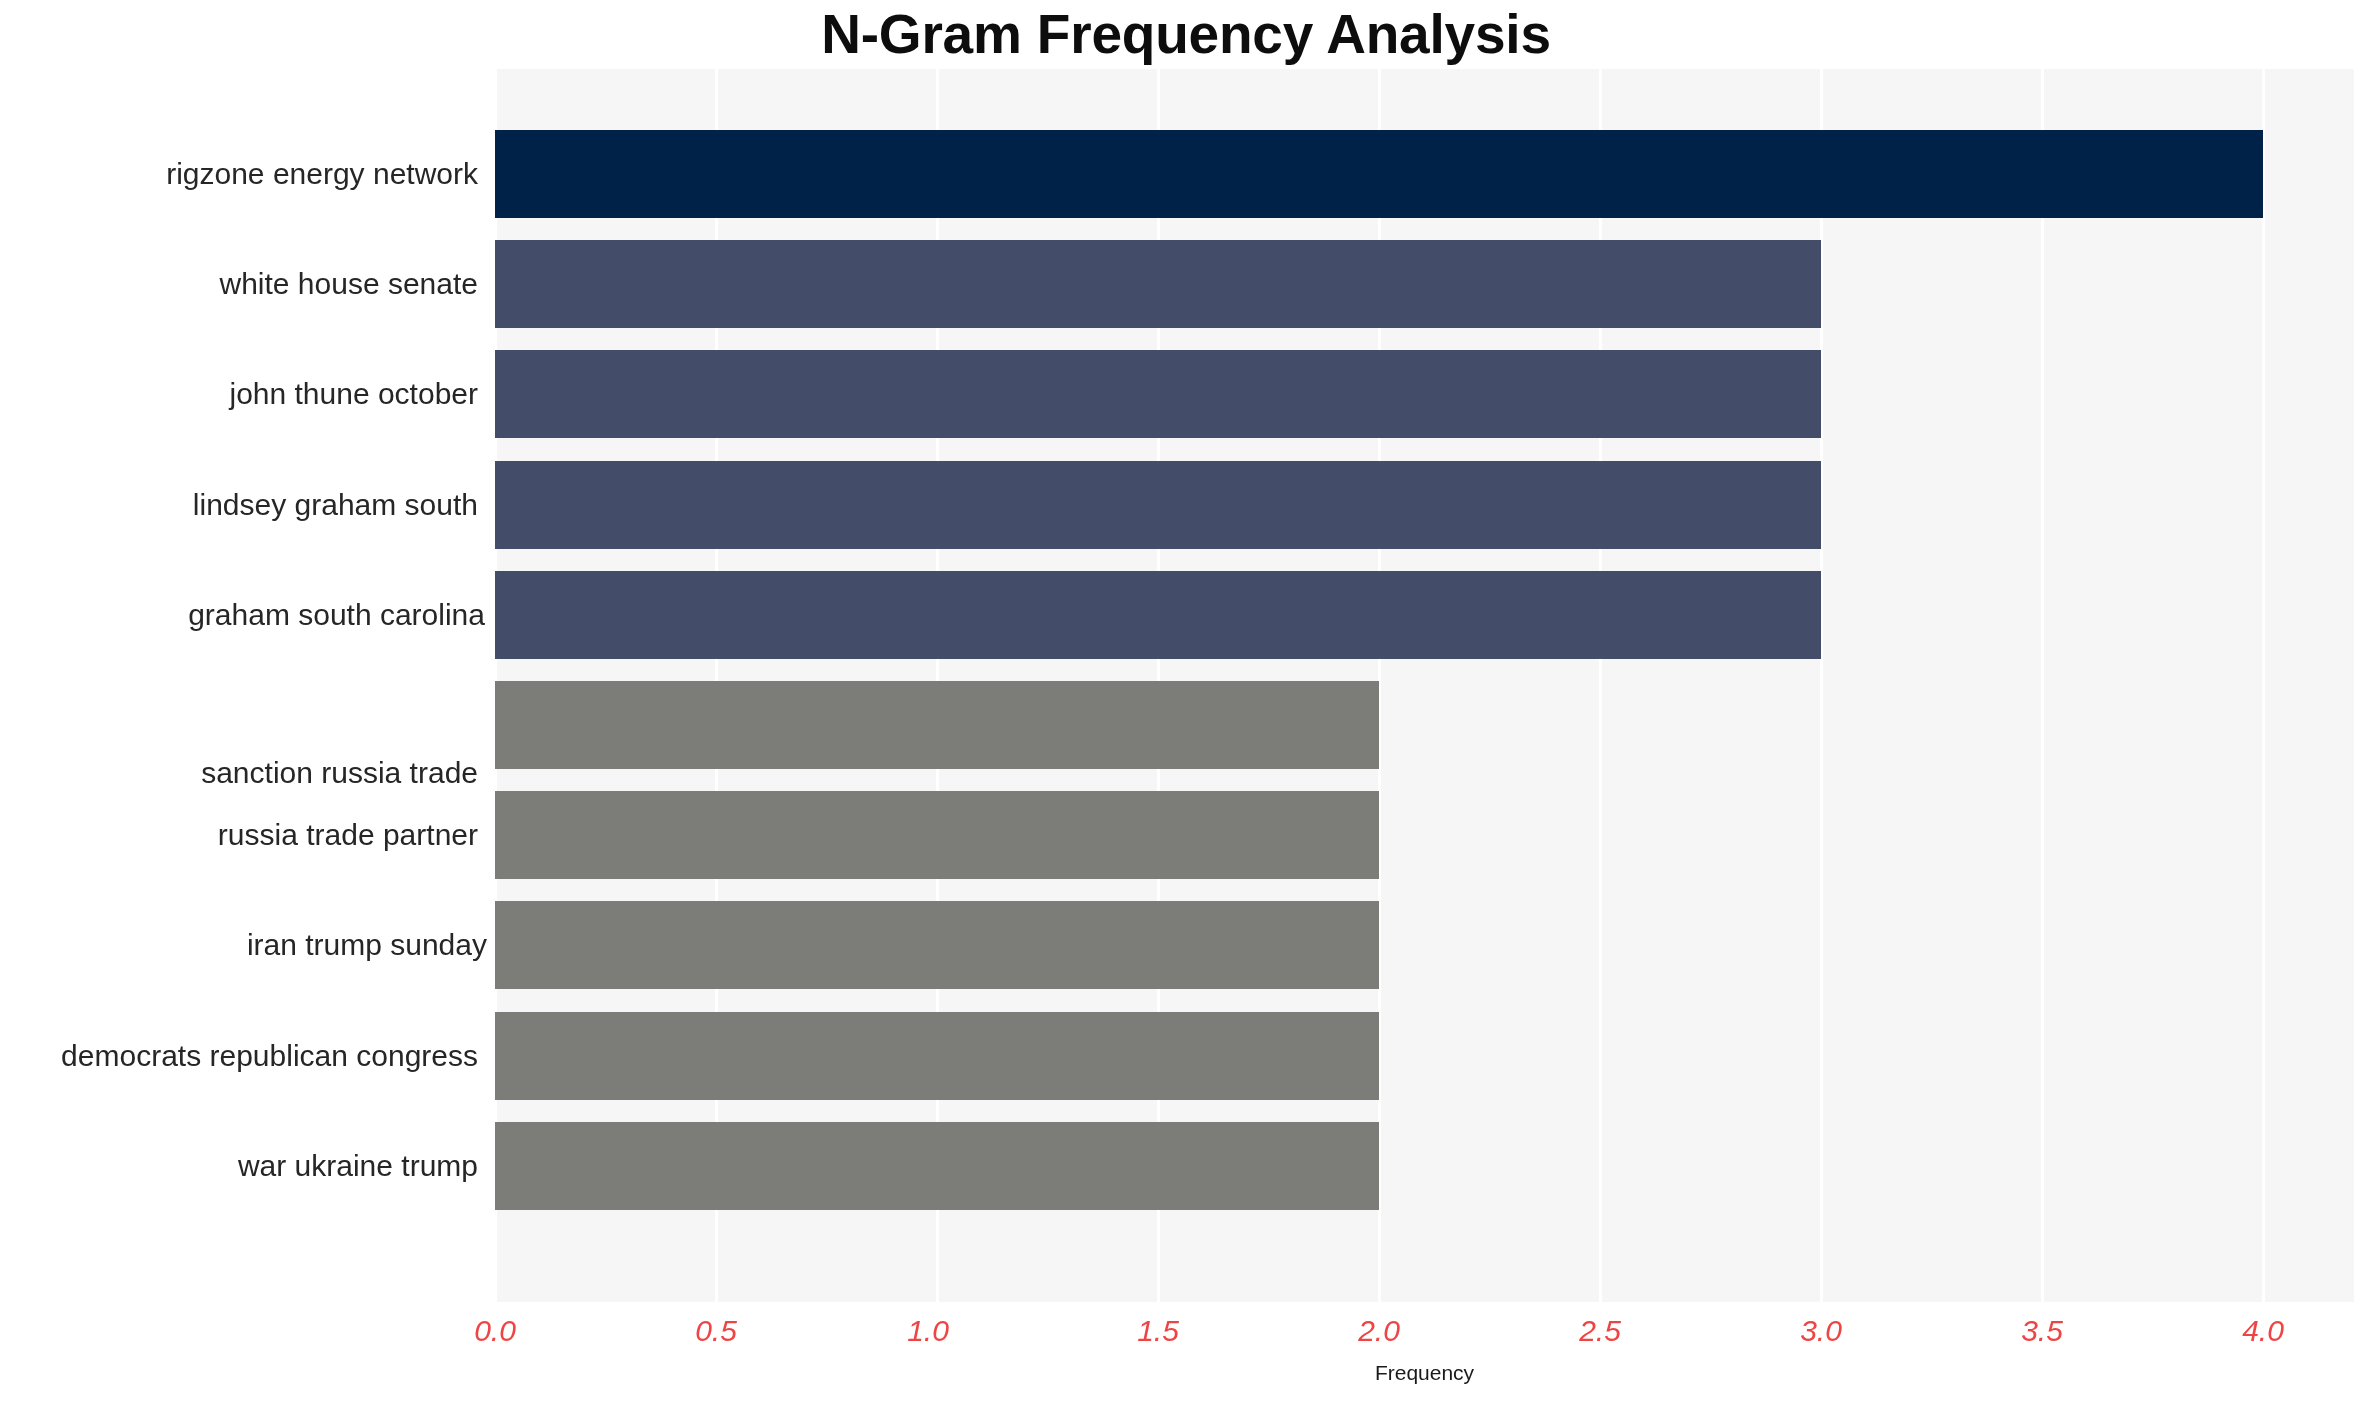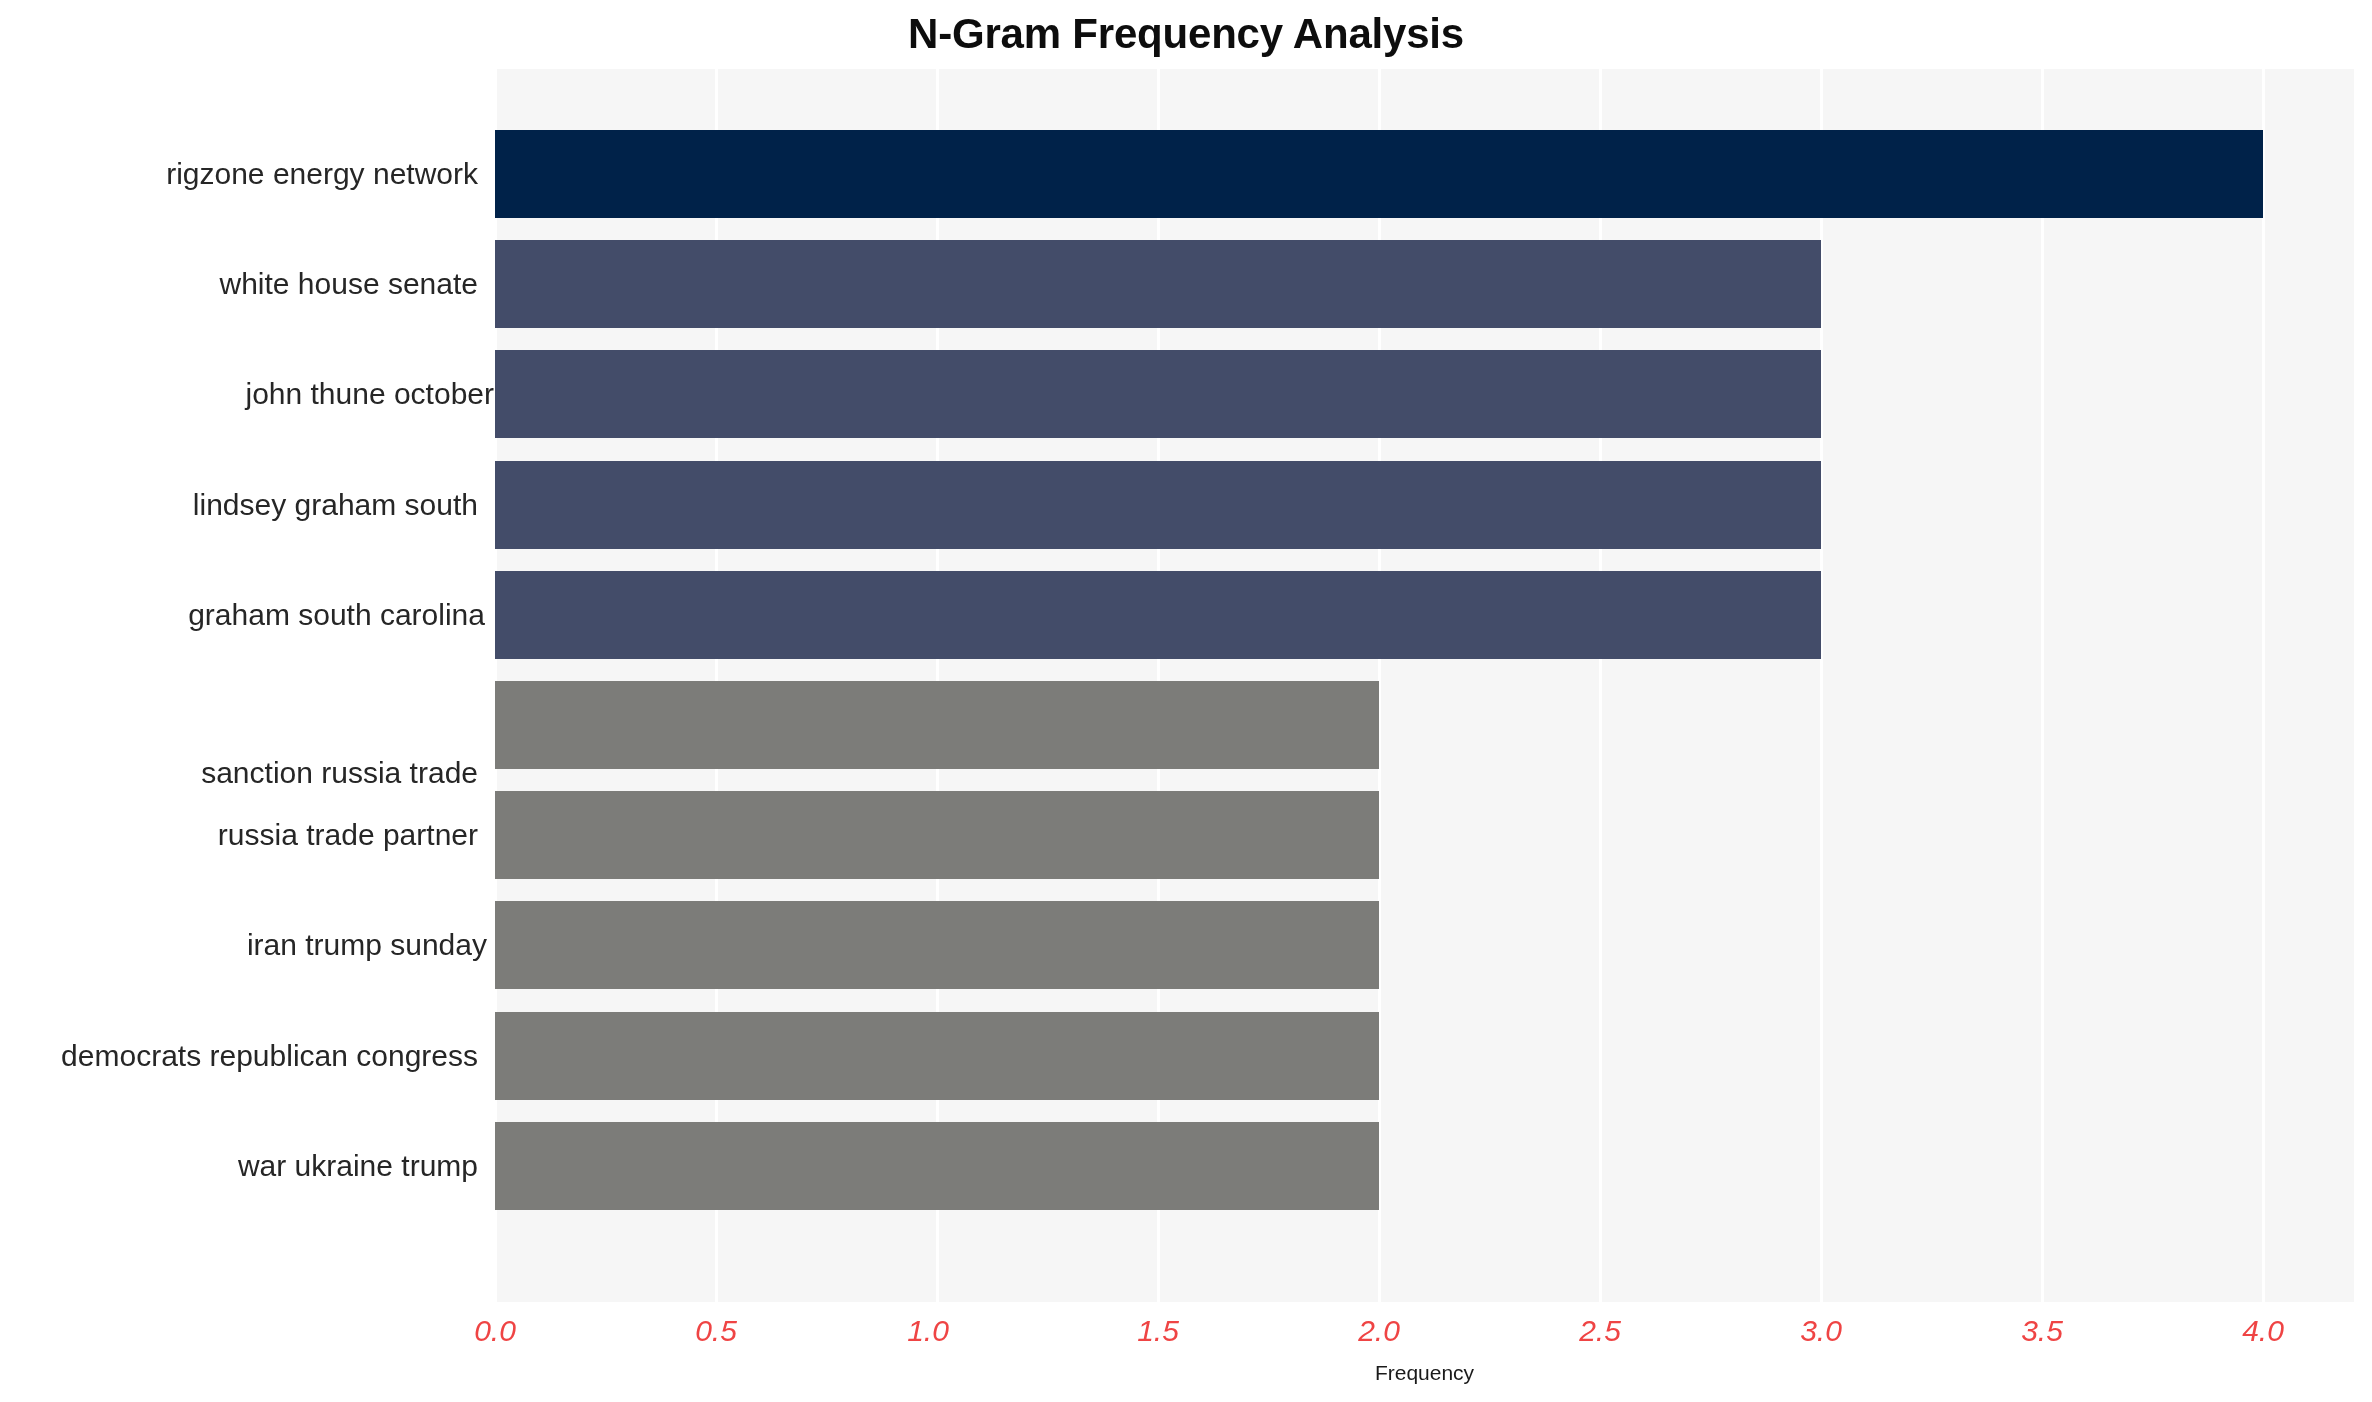--- a/index.html
+++ b/index.html
@@ -21,21 +21,21 @@
     background: #ffffff;
   }
 
   
   #chart-title {
     position: absolute;
     left: 0;
     top: 8px;
     width: 2372px;
     text-align: center;
-    font-size: 42px;
+    font-size: 55px;
     font-weight: bold;
     color: #0d0d0d;
     letter-spacing: -0.2px;
     line-height: 52px;
     white-space: nowrap;
   }
 
   
   #plot-area {
     position: absolute;
@@ -126,21 +126,21 @@
         <div class="bar" style="top: 722.2px; width: 884px; height: 88px; background: rgb(124, 124, 121);"></div>
         <div class="bar" style="top: 832.4px; width: 884px; height: 88px; background: rgb(124, 124, 121);"></div>
         <div class="bar" style="top: 942.6px; width: 884px; height: 88px; background: rgb(124, 124, 121);"></div>
         <div class="bar" style="top: 1052.8px; width: 884px; height: 88px; background: rgb(124, 124, 121);"></div>
       </div>
   </div>
 
   <div id="ytick-labels">
       <div class="ytick-wrap" style="top: 156px;">rigzone energy network</div>
       <div class="ytick-wrap" style="top: 266.2px;">white house senate</div>
-      <div class="ytick-wrap" style="top: 376.4px; padding-left: 16px;">john thune october</div>
+      <div class="ytick-wrap" style="top: 376.4px;">john thune october</div>
       <div class="ytick-wrap" style="top: 486.6px; text-align: right;">lindsey graham south</div>
       <div class="ytick-wrap" style="top: 596.8px; padding-left: 7px;">graham south carolina</div>
       <div class="ytick-wrap" style="top: 707px; margin-top: 48px;">sanction russia trade</div>
       <div class="ytick-wrap" style="top: 817.2px;">russia trade partner</div>
       <div class="ytick-wrap" style="top: 927.4px; padding-left: 9px;">iran trump sunday</div>
       <div class="ytick-wrap" style="top: 1037.6px;">democrats republican congress</div>
       <div class="ytick-wrap" style="top: 1147.8px;">war ukraine trump</div>
     </div>
   <div id="xtick-labels">
       <div class="xtick" style="left: 495px;">0.0</div>

